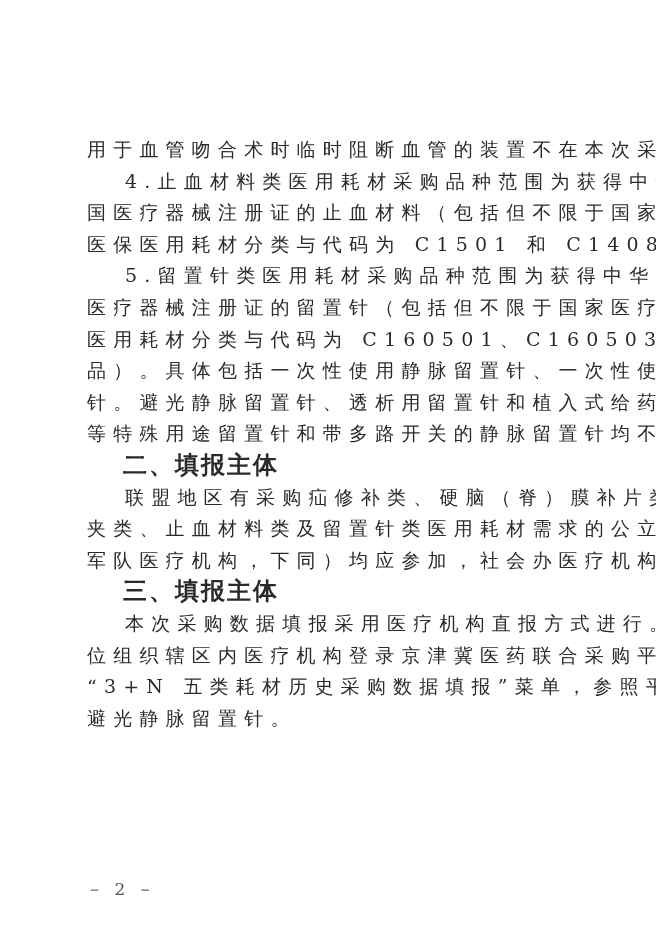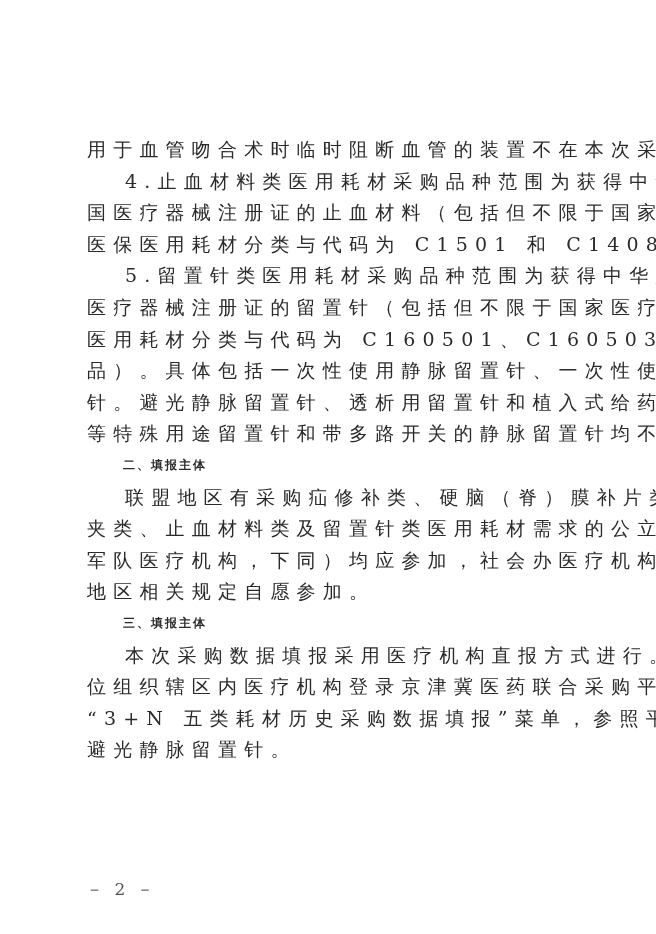--- a/index.html
+++ b/index.html
@@ -27,21 +27,21 @@
       overflow: visible;
     }
     .line.last { text-align-last: left; }
     .line.indent { padding-left: 38px; }
     .line.heading {
       font-family: "DejaVu Sans", "Liberation Sans", sans-serif;
       font-weight: bold;
       letter-spacing: 2px;
       padding-left: 36px;
       text-align-last: left;
-      font-size: 12px;
+      font-size: 24px;
     }
     .footer {
       position: absolute;
       left: 86px; top: 878px;
       font-size: 17px;
       color: #555;
       letter-spacing: 3px;
       font-family: "DejaVu Serif", "Liberation Serif", serif;
     }
   </style>
@@ -61,21 +61,20 @@
   <div class="line">医用耗材分类与代码为 C160501、C160503、C160504 开头的产</div>
   <div class="line">品）。具体包括一次性使用静脉留置针、一次性使用动静脉留置</div>
   <div class="line">针。避光静脉留置针、透析用留置针和植入式给药装置留置针</div>
   <div class="line">等特殊用途留置针和带多路开关的静脉留置针均不在本次采购</div>
 
   <div class="line heading">二、填报主体</div>
 
   <div class="line indent">联盟地区有采购疝修补类、硬脑（脊）膜补片类、动脉瘤</div>
   <div class="line">夹类、止血材料类及留置针类医用耗材需求的公立医疗机构（含</div>
   <div class="line">军队医疗机构，下同）均应参加，社会办医疗机构按所在联盟</div>
-  <div class="line last">地区相关规定自愿参加。</div>
 
   <div class="line heading">三、填报主体</div>
 
   <div class="line indent">本次采购数据填报采用医疗机构直报方式进行。各成员单</div>
   <div class="line">位组织辖区内医疗机构登录京津冀医药联合采购平台，点击</div>
   <div class="line">“3+N 五类耗材历史采购数据填报”菜单，参照平台内操作手册</div>
   <div class="line last">避光静脉留置针。</div>
 </div>
 
 <div class="footer">－ 2 －</div>

